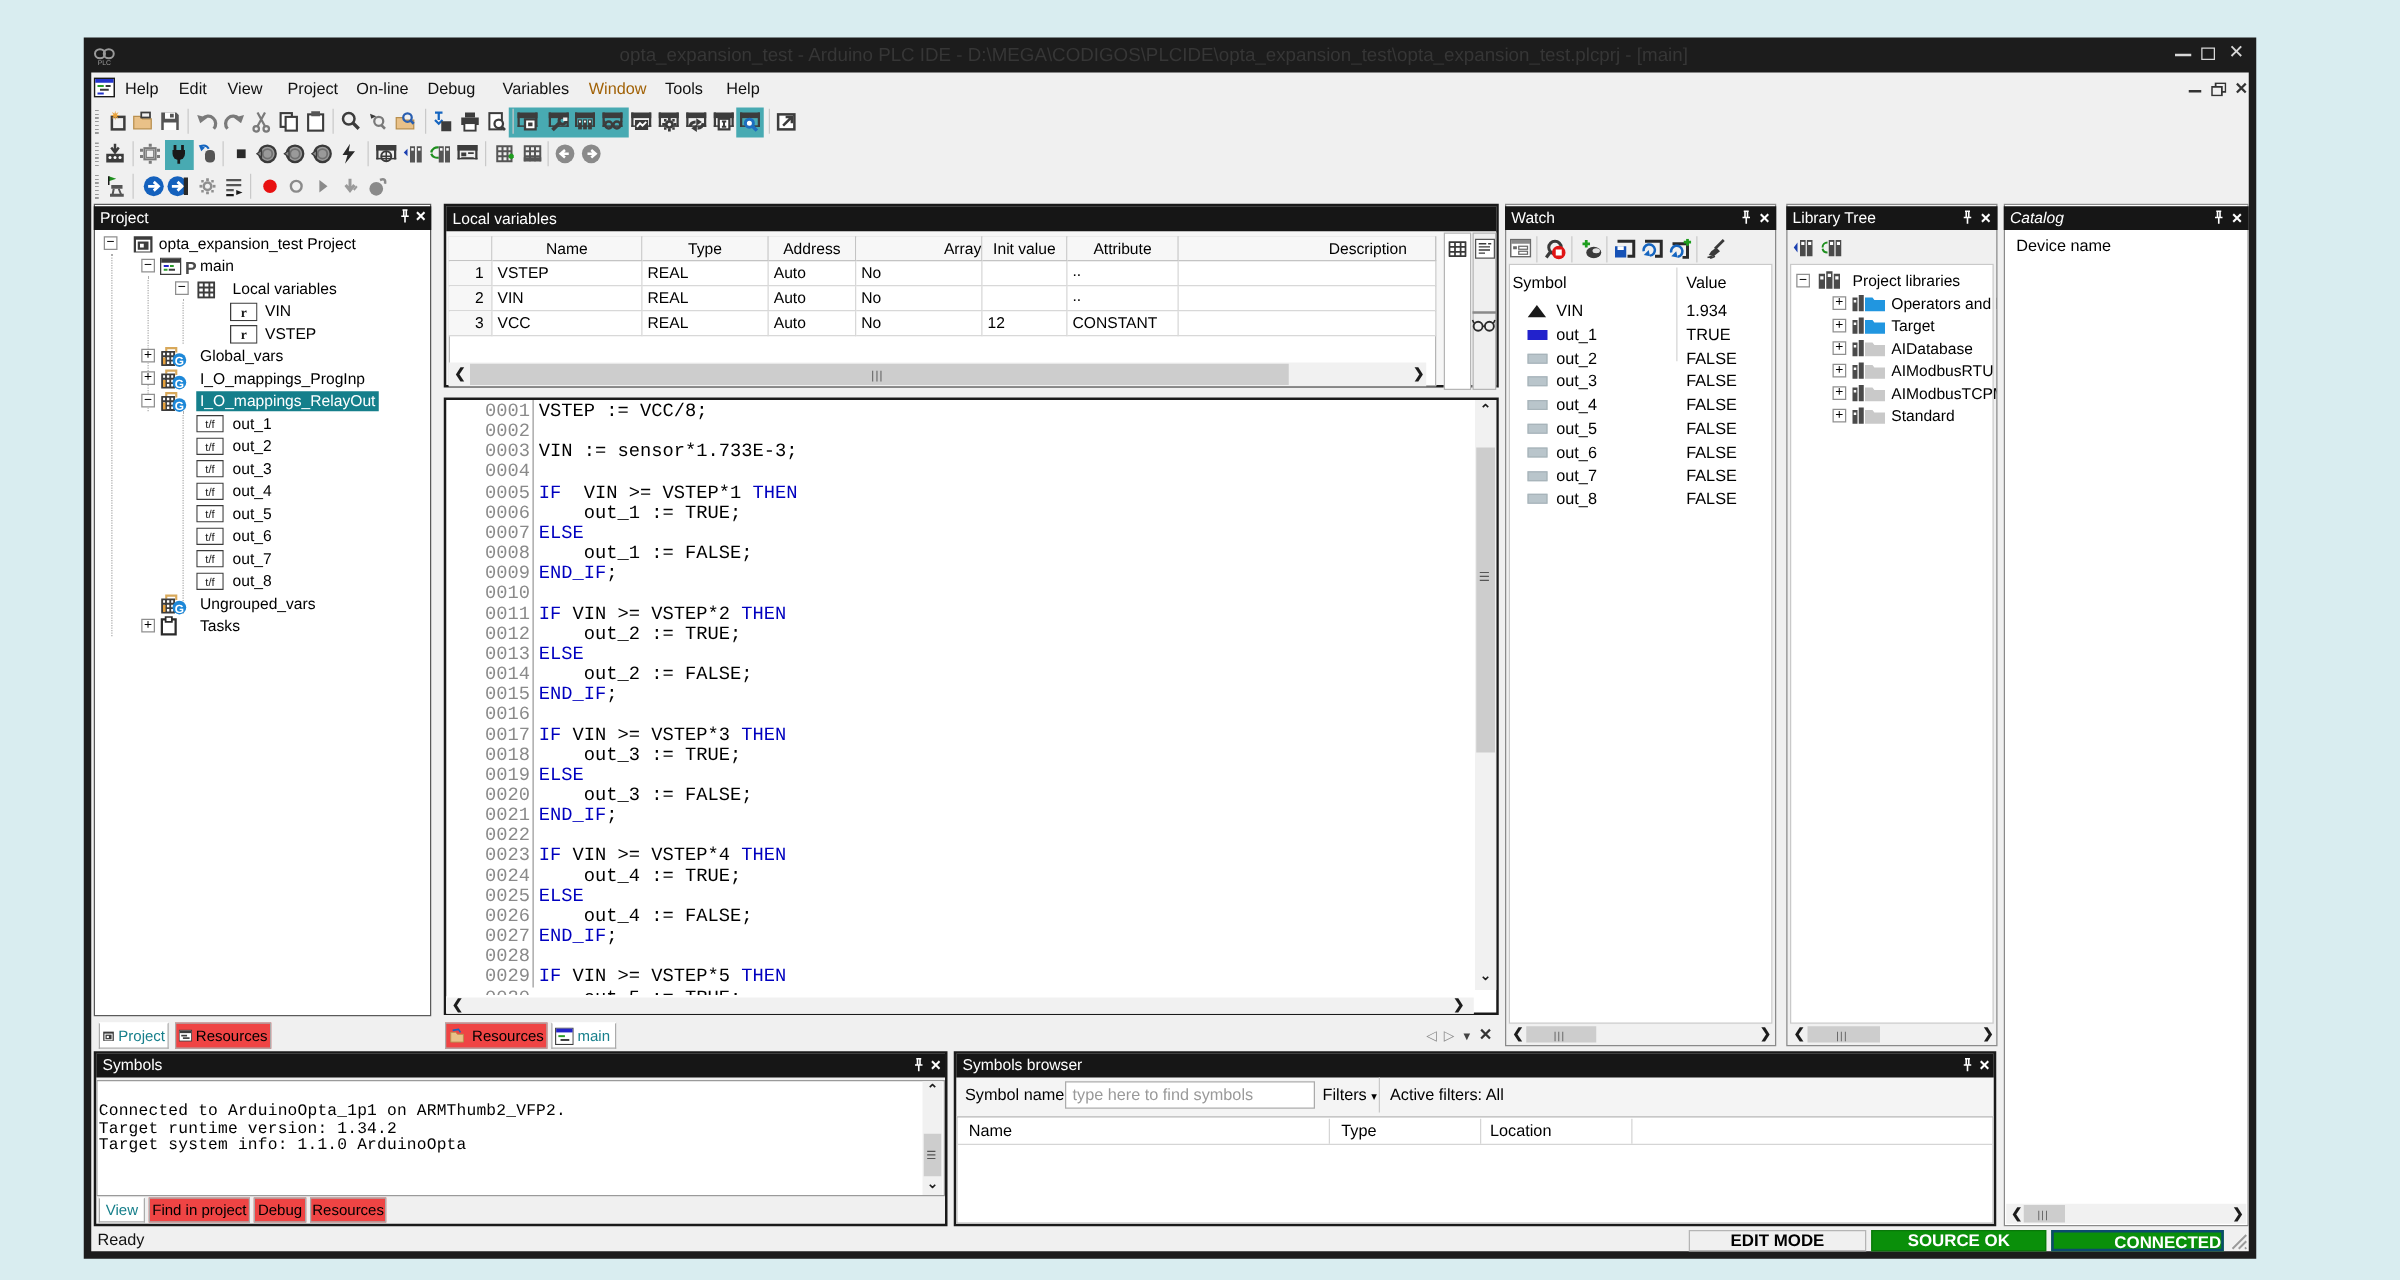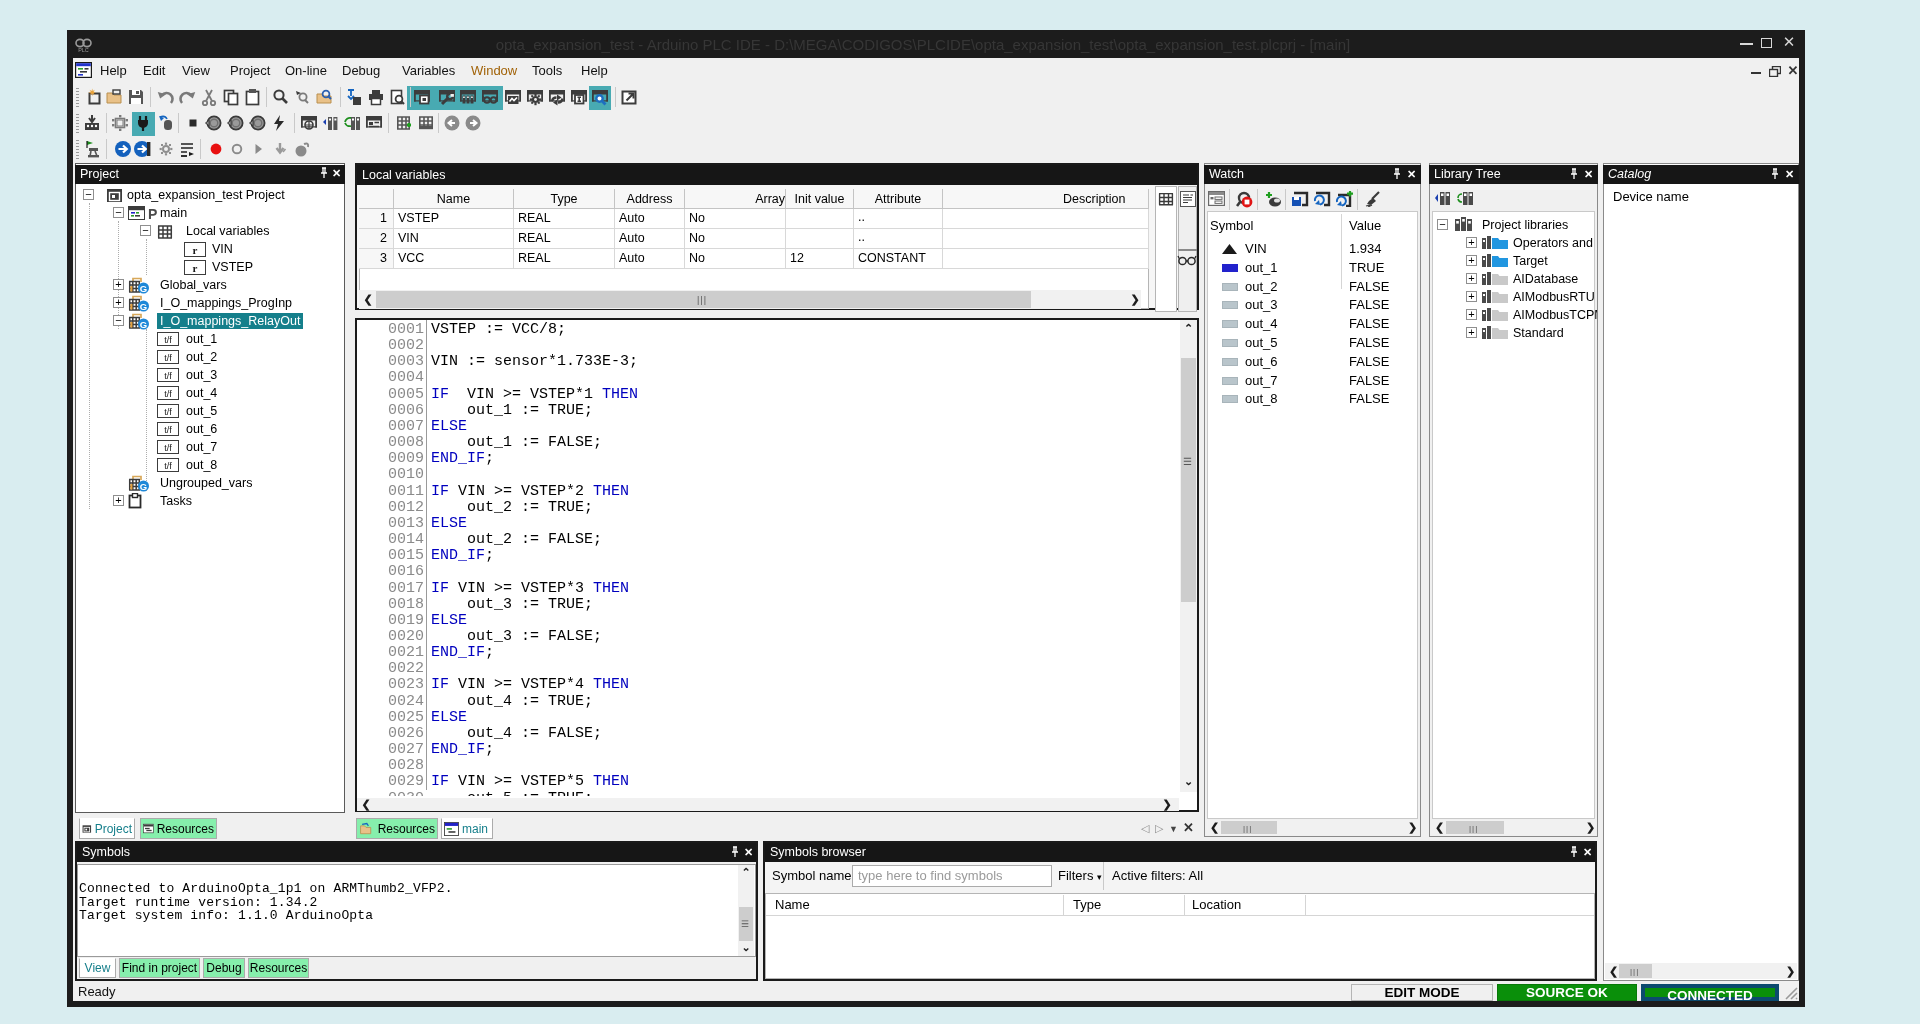--- a/index.html
+++ b/index.html
@@ -1,21 +1,21 @@
 <!DOCTYPE html>
 <html><head><meta charset="utf-8"><title>PLC IDE</title><style>
 *{margin:0;padding:0;box-sizing:border-box;}
 body{width:1920px;height:1024px;background:#d9edf0;font-family:"Liberation Sans",sans-serif;overflow:hidden;position:relative;}
 .a{position:absolute;}
 .hdr{position:absolute;background:#161616;color:#fff;font-size:12.5px;line-height:18px;padding-left:5px;white-space:nowrap;}
 svg{display:block;}
 .sep{position:absolute;width:1px;background:#c9c9c9;}
 .grip{position:absolute;width:3px;background-image:repeating-linear-gradient(#9a9a9a 0 1px,#f0f0f0 1px 3px);}
 .tb-ic{position:absolute;width:20px;height:20px;}
-.tab{position:absolute;font-size:12.5px;border:1px solid #ababab;background:#86efac;color:#000;display:flex;align-items:center;padding:0 6px;white-space:nowrap;}
+.tab{position:absolute;font-size:12.5px;border:1px solid #ababab;background:#ef4444;color:#000;display:flex;align-items:center;padding:0 6px;white-space:nowrap;}
 .tab.act{background:#fff;color:#167f8b;border-top:1px solid #fff;}
 .sb-h{position:absolute;background:#f1f1f1;}
 .sb-v{position:absolute;background:#f1f1f1;}
 .thumb{position:absolute;background:#cdcdcd;}
 .arr{position:absolute;font-size:11px;color:#1c1c1c;font-weight:bold;text-align:center;line-height:15px;}
 .mono{font-family:"Liberation Mono",monospace;}
 .row{position:absolute;white-space:nowrap;font-size:12.5px;color:#000;}
 .exp{position:absolute;width:11px;height:11px;border:1px solid #8f8f8f;background:#fff;font-size:11px;line-height:9px;text-align:center;color:#000;}
 .k{color:#0000bf;}
 </style></head><body>
@@ -1027,17 +1027,17 @@
 <div class="row" style="left:775px;top:897px;width:100px;height:16px;font-size:13px;">Name</div>
 <div class="row" style="left:1073px;top:897px;width:100px;height:16px;font-size:13px;">Type</div>
 <div class="row" style="left:1192px;top:897px;width:100px;height:16px;font-size:13px;">Location</div>
 <div class="a" style="left:1063px;top:895px;width:1px;height:20px;background:#d5d5d5;"></div>
 <div class="a" style="left:1184px;top:895px;width:1px;height:20px;background:#d5d5d5;"></div>
 <div class="a" style="left:1305px;top:895px;width:1px;height:20px;background:#d5d5d5;"></div>
 <div class="a" style="left:766px;top:915px;width:828px;height:1px;background:#d5d5d5;"></div>
 <div class="a" style="left:78px;top:984px;width:100px;height:16px;font-size:13px;color:#111;">Ready</div>
 <div class="a" style="left:1351px;top:984px;width:142px;height:17px;background:#f0f0f0;border:1px solid #b5b5b5;color:#000;font-weight:bold;font-size:13.5px;text-align:center;line-height:16px;">EDIT MODE</div>
 <div class="a" style="left:1497px;top:984px;width:140px;height:17px;background:#0a8f0a;border:1px solid #087808;color:#fff;font-weight:bold;font-size:13.5px;text-align:center;line-height:16px;">SOURCE OK</div>
-<div class="a" style="left:1641px;top:984px;width:138px;height:17px;background:#0a8f0a;border:4px solid #0c4a6e;color:#fff;font-weight:bold;font-size:13.5px;text-align:center;line-height:16px;">CONNECTED</div>
+<div class="a" style="left:1641px;top:984px;width:138px;height:17px;background:#0a8f0a;border:2px solid #0c4a6e;color:#fff;font-weight:bold;font-size:13.5px;text-align:right;line-height:16px;">CONNECTED</div>
 <div class="a" style="left:1782px;top:984px;width:16px;height:16px;">
     <svg width="16" height="16" viewBox="0 0 16 16">
       <path d="M15 4 L4 15 M15 9 L9 15 M15 14 L14 15" stroke="#9a9a9a" stroke-width="1.6"></path>
     </svg>
   </div>
 </body></html>

